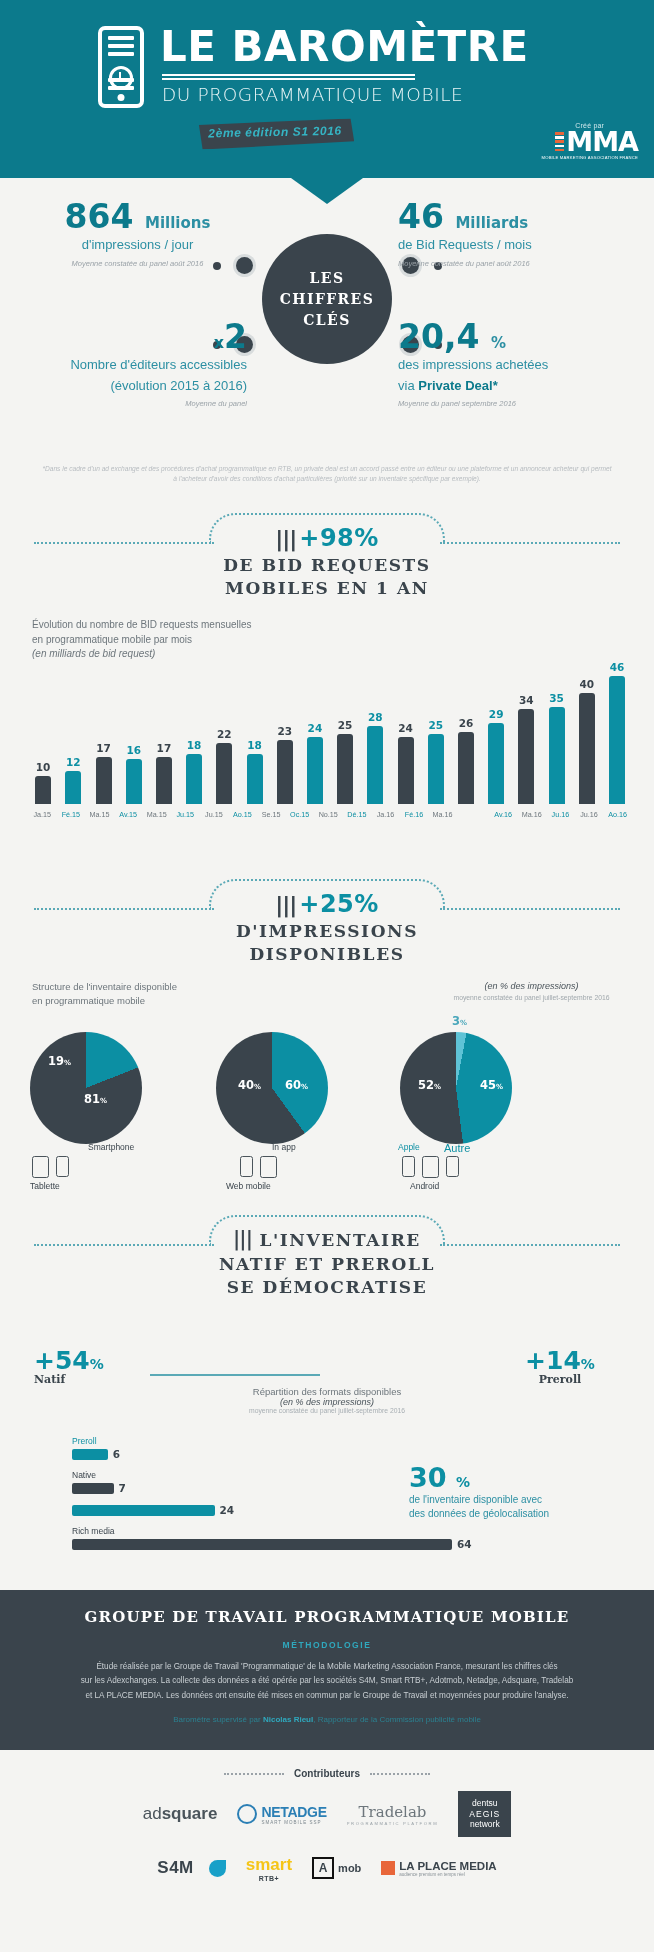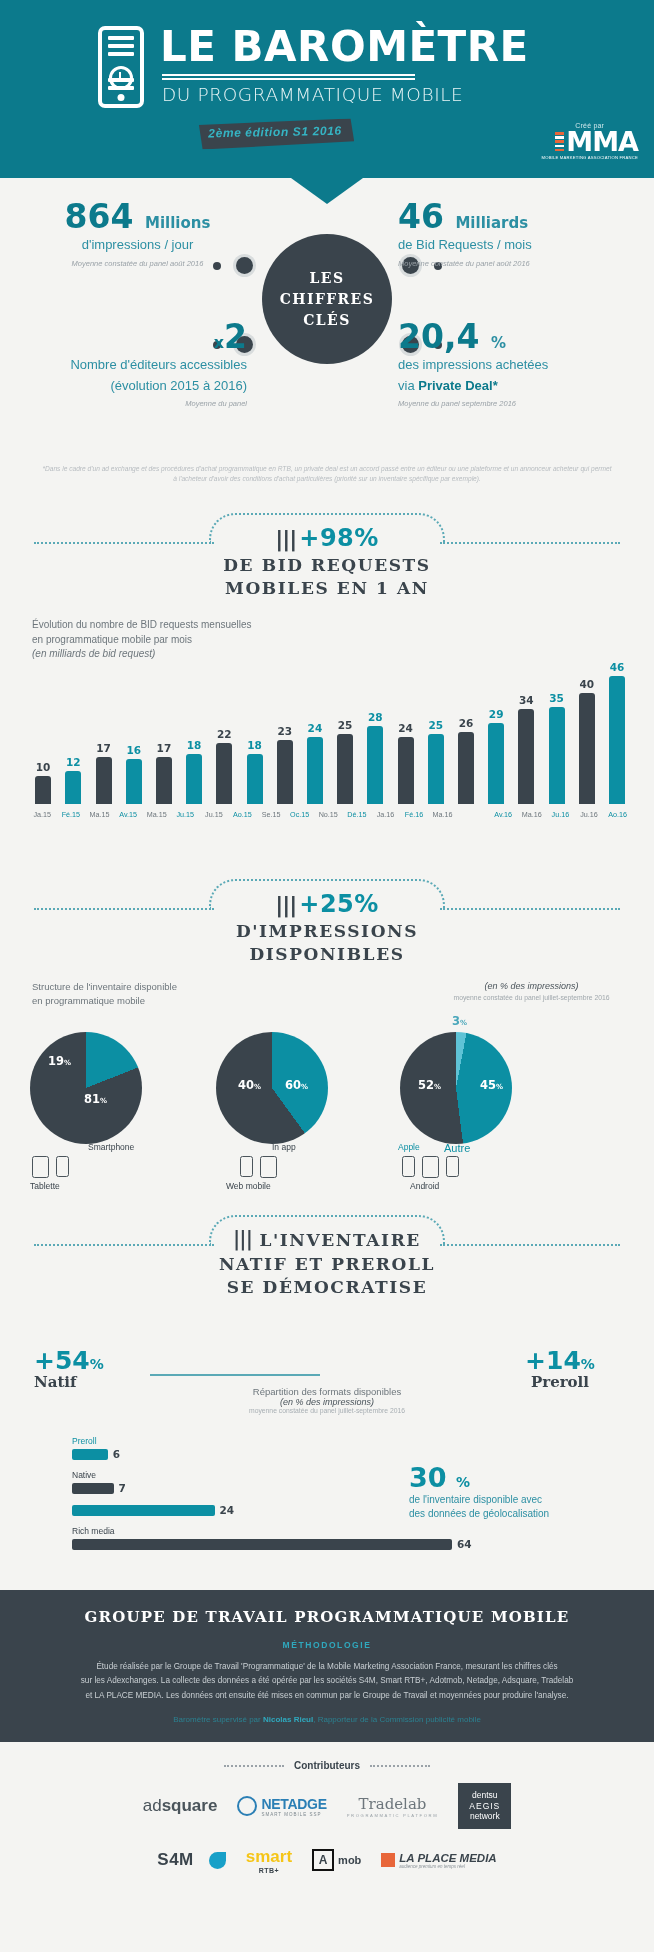--- a/index.html
+++ b/index.html
@@ -157,39 +157,39 @@
   .pie-lbl small { font-size:7px; }
   .phone-sm { width:13px; height:21px; border:1.6px solid #4a545b; border-radius:2.5px; display:inline-block; }
   .tablet-sm { width:17px; height:22px; border:1.6px solid #4a545b; border-radius:2.5px; display:inline-block; }
 
   
   .natifsec { position:relative; height:250px; }
   .np-left { position:absolute; left:34px; top:6px; text-align:left; width:120px; }
   .np-right { position:absolute; right:34px; top:6px; text-align:center; width:120px; }
   .np-pct { font-size:25px; font-weight:700; color:#0c8fa3; font-family:"DejaVu Sans", sans-serif;}
   .np-pct .u { font-size:14px; }
-  .np-name { font-size:15px; font-weight:700; color:#3a444c; margin-top:-2px; font-family:"DejaVu Serif", serif;}
+  .np-name { font-size:11px; font-weight:700; color:#3a444c; margin-top:-2px; font-family:"DejaVu Serif", serif;}
   .np-rule { position:absolute; left:150px; width:170px; top:34px; height:2px; background:#5aa9b6; }
   .np-cap { position:absolute; left:50%; transform:translateX(-50%); top:46px; width:250px; text-align:center; }
   .np-cap .l1 { font-size:9.5px; color:#6d767c; }
   .np-cap .l2 { font-size:9px; color:#4a545b; font-style:italic; }
   .np-cap .l3 { font-size:6.8px; color:#a8afb4; }
   .hbars { position:absolute; left:72px; right:34px; top:96px; }
   .hbrow { margin-bottom:10px; }
   .hb-name { font-size:8.5px; margin-bottom:2px; }
   .hb-track { display:flex; align-items:center; }
   .hb-fill { height:11px; border-radius:2px; }
   .hb-val { font-size:10.5px; font-weight:700; color:#3a444c; margin-left:5px; font-family:"DejaVu Sans", sans-serif;}
   .geo { position:absolute; right:30px; top:122px; width:215px; text-align:left; }
   .geo-n { font-size:27px; font-weight:700; color:#0c8fa3; font-family:"DejaVu Sans", sans-serif;}
   .geo-n .u { font-size:14px; }
   .geo-t { font-size:10px; color:#2c8fa3; line-height:1.4; }
 
   
-  .darkfoot { position:relative; background:#3a444c; padding:18px 40px 18px; }
+  .darkfoot { position:relative; background:#3a444c; padding:18px 40px 26px; }
   .df-title { text-align:center; color:#fff; font-size:15px; font-weight:700; letter-spacing:1.2px; font-family:"DejaVu Serif", serif;}
   .df-meth { text-align:center; color:#2fa8bd; font-size:8.5px; font-weight:700; letter-spacing:1.6px; margin:14px 0 10px; }
   .df-body { color:#c9cfd3; font-size:8.2px; line-height:1.75; text-align:center; }
   .df-credit { text-align:center; color:#2b8090; font-size:8px; margin-top:12px; }
   .df-credit b { color:#2fa8bd; }
 
   
   .contrib { position:relative; background:#f4f4f2; padding:18px 0 26px; }
   .ct-head { display:flex; align-items:center; justify-content:center; gap:10px; }
   .ct-head .dl { width:60px; border-top:2px dotted #9aa2a8; height:0; }
@@ -210,21 +210,21 @@
   .lg-dentsu .b { font-size:8.5px; letter-spacing:1px; }
   .lg-s4m { display:flex; align-items:center; gap:15px; }
   .lg-s4m .tx { font-size:17px; font-weight:700; color:#3a444c; letter-spacing:0.5px; }
   .lg-s4m .dia { width:17px;height:17px;background:#18a0c8;border-radius:50% 0 50% 50%; }
   .lg-smart { text-align:center; }
   .lg-smart .tx { font-size:17px; font-weight:700; color:#f5c518; }
   .lg-smart .sub { font-size:7px; font-weight:700; color:#3a444c; letter-spacing:0.5px; }
   .lg-amob { display:flex; align-items:center; gap:4px; }
   .lg-amob .bx { width:22px;height:22px;border:2px solid #111;display:flex;align-items:center;justify-content:center;font-size:12px;font-weight:700;}
   .lg-amob .tx { font-size:11px; font-weight:700; }
-  .lg-lpm { display:flex; align-items:center; gap:4px;font-style:italic; }
+  .lg-lpm { display:flex; align-items:center; gap:4px; }
   .lg-lpm .sq { width:14px;height:14px;background:#e8663a; }
   .lg-lpm .tx { font-size:11.5px; font-weight:700; color:#3a444c; }
   .lg-lpm .sub { font-size:4.5px; color:#8a9298; }
 </style>
 </head>
 <body>
 
 <div class="page">
 
   <div class="header">

